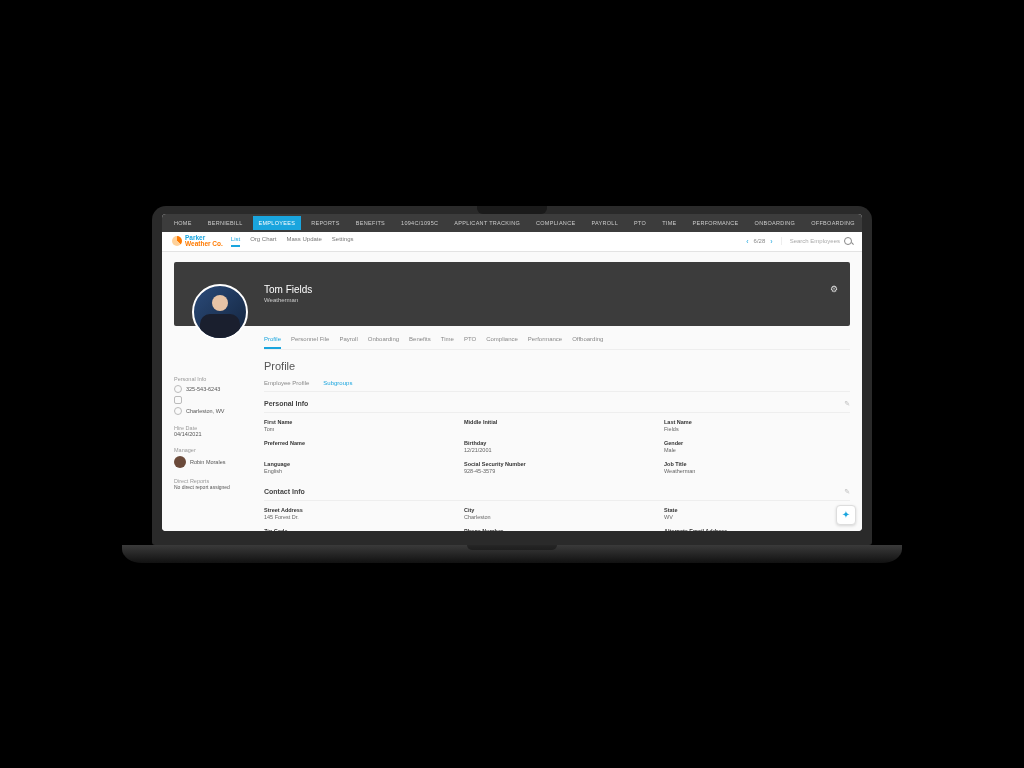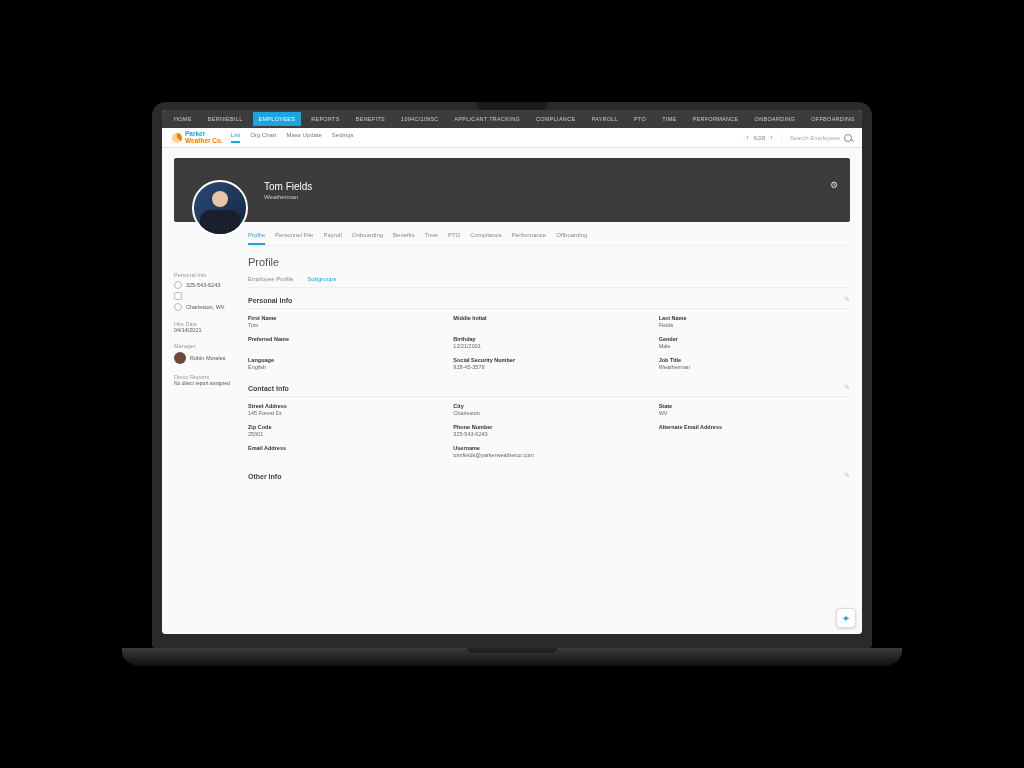--- a/index.html
+++ b/index.html
@@ -19,21 +19,21 @@
   }
   .screen-bezel {
     background: #2a2a2a;
     border-radius: 14px 14px 3px 3px;
     padding: 8px 10px 14px 10px;
     box-shadow: 0 4px 20px rgba(0,0,0,0.6);
   }
   .screen {
     background: #fff;
     width: 700px;
-    height: 524px;
+    height: 317px;
     border-radius: 4px;
     overflow: hidden;
     position: relative;
     font-size: 6.5px;
     color: #333;
   }
   .notch {
     position: absolute;
     top: 0; left: 50%;
     transform: translateX(-50%);
@@ -153,21 +153,21 @@
     transform:translateX(-50%);
   }
   .ph-text{ margin-left:90px; }
   .ph-name{ font-size:10px; font-weight:400; }
   .ph-role{ font-size:6px; color:#ccc; margin-top:2px;}
   .gear {
     position:absolute; right:12px; top:22px;
     color:#ddd; font-size:9px;
   }
 
-  .content-row{ display:flex; padding:0 12px; gap:12px;}
+  .content-row{ display:flex; padding:0 12px; gap:28px;}
   .leftcol{
     width:62px; padding-top:50px;
     font-size:5.5px; color:#888;
   }
   .leftcol .lbl{color:#999;}
   .leftcol .val{color:#555;}
   .leftcol .blk{margin-bottom:10px;}
   .leftcol .ico-row{display:flex;align-items:center;gap:4px;margin:3px 0;}
   .mini-ico{width:8px;height:8px;border:1px solid #bbb;border-radius:2px;}
   .mini-circle{width:8px;height:8px;border:1px solid #bbb;border-radius:50%;}

